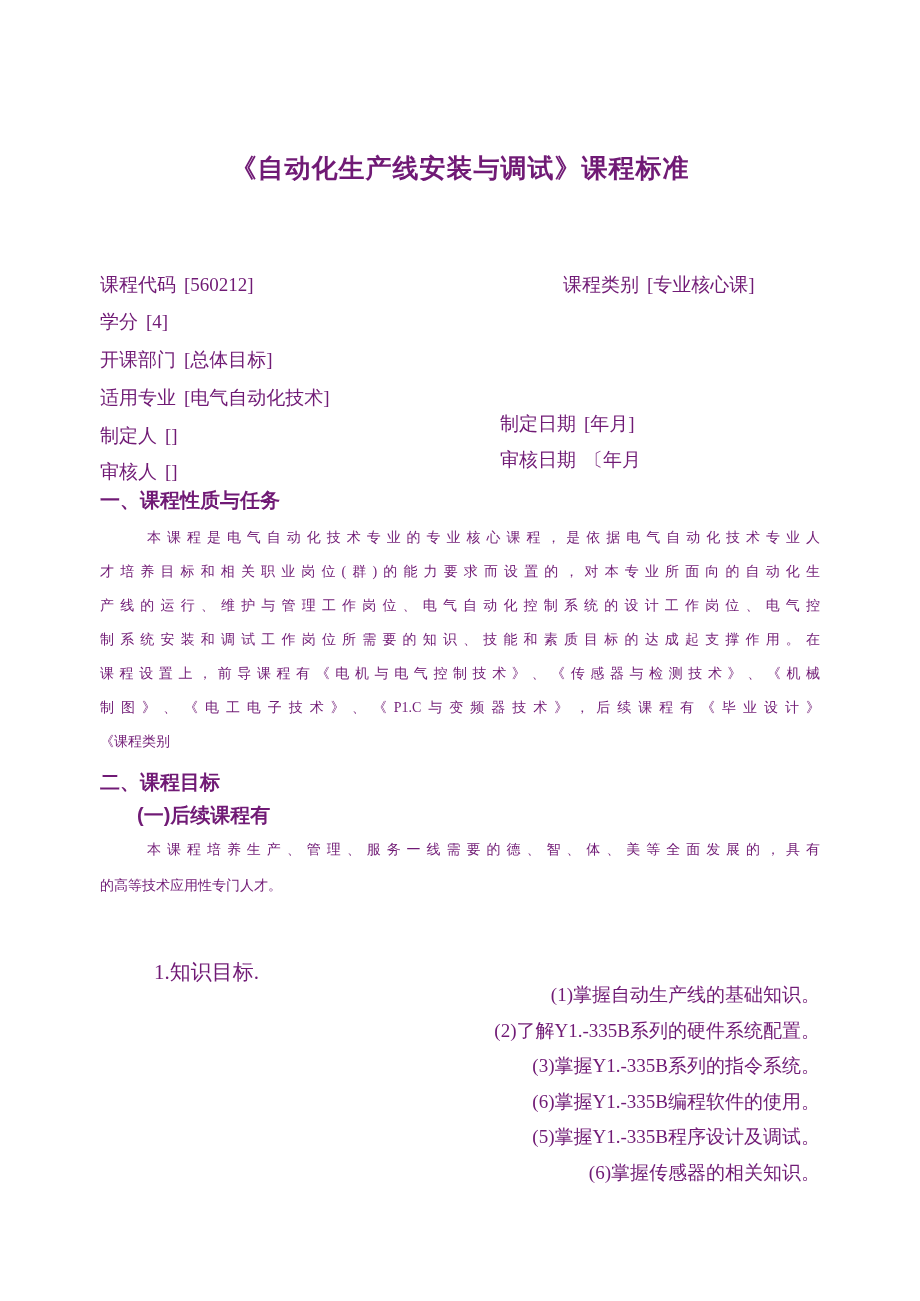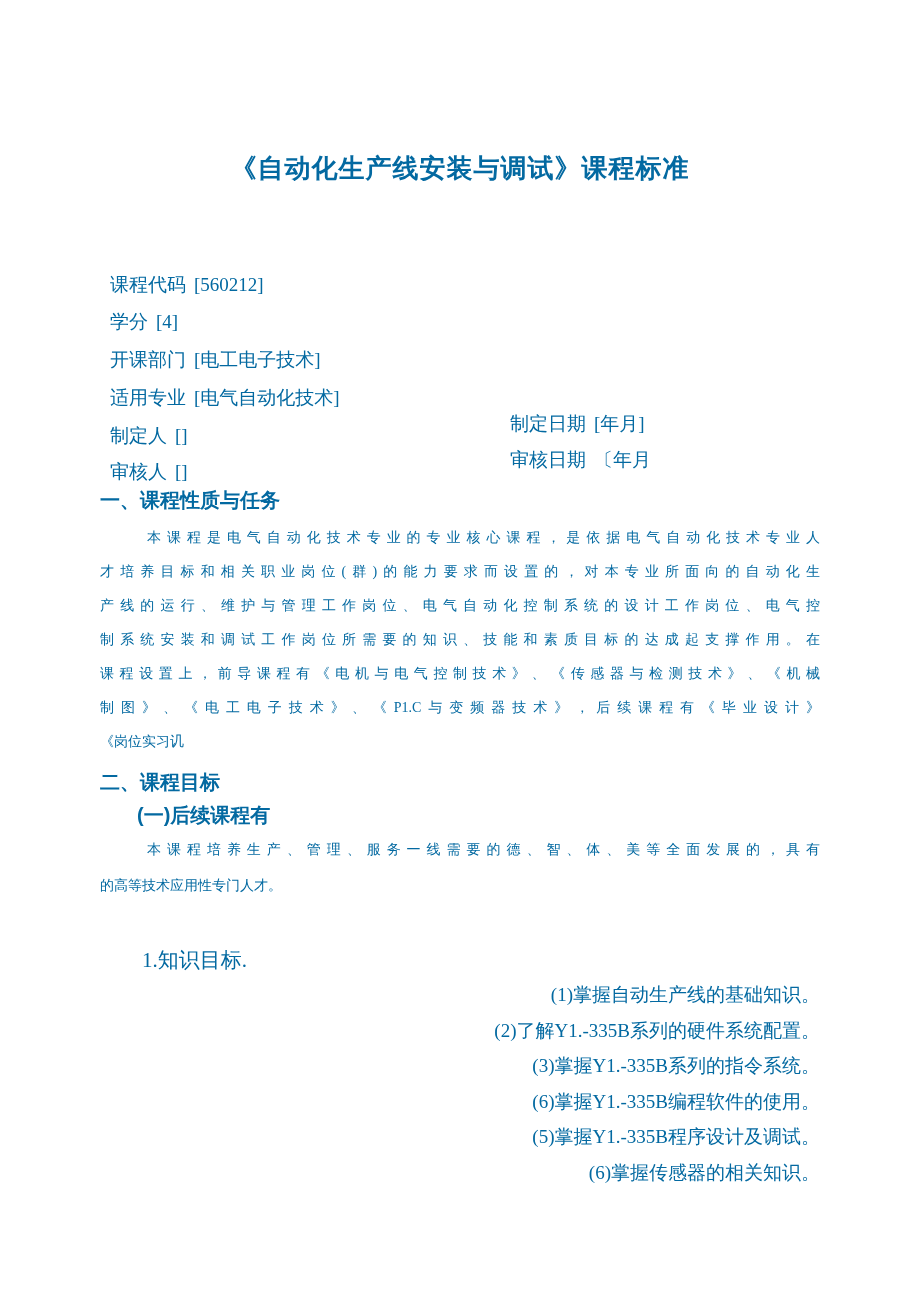--- a/index.html
+++ b/index.html
@@ -1,55 +1,54 @@
 <!DOCTYPE html>
 <html><head>
 <meta charset="utf-8">
 <style>
   html,body { margin:0; padding:0; background:#fff; }
   .page {
     position:relative;
     width:920px; height:1301px;
     background:#ffffff;
-    color:#0369a1;
+    color:#701a75;
     font-family:"Liberation Serif", serif;
     overflow:hidden;
   }
   .doc-title {
     position:absolute; top:148px; left:0;
     width:100%; margin:0;
     text-align:center;
     font-family:"Liberation Sans", sans-serif;
     font-weight:700;
     font-size:26px; line-height:40px;
     letter-spacing:1px;
   }
   .meta-item {
     position:absolute;
     font-size:19px; line-height:26px;
     white-space:nowrap;
-    margin-left:10px;
   }
   .meta-item .lbl { margin-right:8px; }
   .sec-heading {
     position:absolute; margin:0;
     font-family:"Liberation Sans", sans-serif;
     font-weight:700;
     font-size:20px; line-height:28px;
     white-space:nowrap;
   }
   .sub-heading {
     position:absolute; margin:0;
     font-family:"Liberation Sans", sans-serif;
     font-weight:700;
     font-size:20px; line-height:28px;
     white-space:nowrap;
   }
   .num-heading {
-    position:absolute; margin:4px;
+    position:absolute; margin:16px;
     font-family:"Liberation Serif", serif;
     font-weight:400;
     font-size:21px; line-height:30px;
     white-space:nowrap;
   }
   .para {
     position:absolute; left:100px; width:720px;
     font-size:14px;
   }
   .para .pline {
@@ -73,25 +72,28 @@
 </head>
 <body>
 
 <div class="page">
 
   <h1 class="doc-title">《自动化生产线安装与调试》课程标准</h1>
 
   <div class="meta-item" style="left:100px; top:272px;">
     <span class="lbl">课程代码</span><span class="val">[560212]</span>
   </div>
+  <div class="meta-item" style="left:563px; top:272px;">
+    <span class="lbl">课程类别</span><span class="val">[专业核心课]</span>
+  </div>
   <div class="meta-item" style="left:100px; top:309px;">
     <span class="lbl">学分</span><span class="val">[4]</span>
   </div>
   <div class="meta-item" style="left:100px; top:347px;">
-    <span class="lbl">开课部门</span><span class="val">[电工电子技术]</span>
+    <span class="lbl">开课部门</span><span class="val">[总体目标]</span>
   </div>
   <div class="meta-item" style="left:100px; top:385px;">
     <span class="lbl">适用专业</span><span class="val">[电气自动化技术]</span>
   </div>
   <div class="meta-item" style="left:500px; top:411px;">
     <span class="lbl">制定日期</span><span class="val">[年月]</span>
   </div>
   <div class="meta-item" style="left:100px; top:423px;">
     <span class="lbl">制定人</span><span class="val">[]</span>
   </div>
@@ -104,21 +106,21 @@
 
   <h2 class="sec-heading" style="left:100px; top:486px;">一、课程性质与任务</h2>
 
   <div class="para" style="top:521px;">
     <div class="pline jl ind">本课程是电气自动化技术专业的专业核心课程，是依据电气自动化技术专业人</div>
     <div class="pline jl">才培养目标和相关职业岗位(群)的能力要求而设置的，对本专业所面向的自动化生</div>
     <div class="pline jl">产线的运行、维护与管理工作岗位、电气自动化控制系统的设计工作岗位、电气控</div>
     <div class="pline jl">制系统安装和调试工作岗位所需要的知识、技能和素质目标的达成起支撑作用。在</div>
     <div class="pline jl">课程设置上，前导课程有《电机与电气控制技术》、《传感器与检测技术》、《机械</div>
     <div class="pline jl">制图》、《电工电子技术》、《P1.C与变频器技术》，后续课程有《毕业设计》</div>
-    <div class="pline last">《岗位实习讥</div>
+    <div class="pline last">《课程类别</div>
   </div>
 
   <h2 class="sec-heading" style="left:100px; top:768px;text-align:right;">二、课程目标</h2>
 
   <h3 class="sub-heading" style="left:137px; top:801px;">(一)后续课程有</h3>
 
   <div class="para para2" style="top:832px;">
     <div class="pline jl ind">本课程培养生产、管理、服务一线需要的德、智、体、美等全面发展的，具有</div>
     <div class="pline last">的高等技术应用性专门人才。</div>
   </div>

